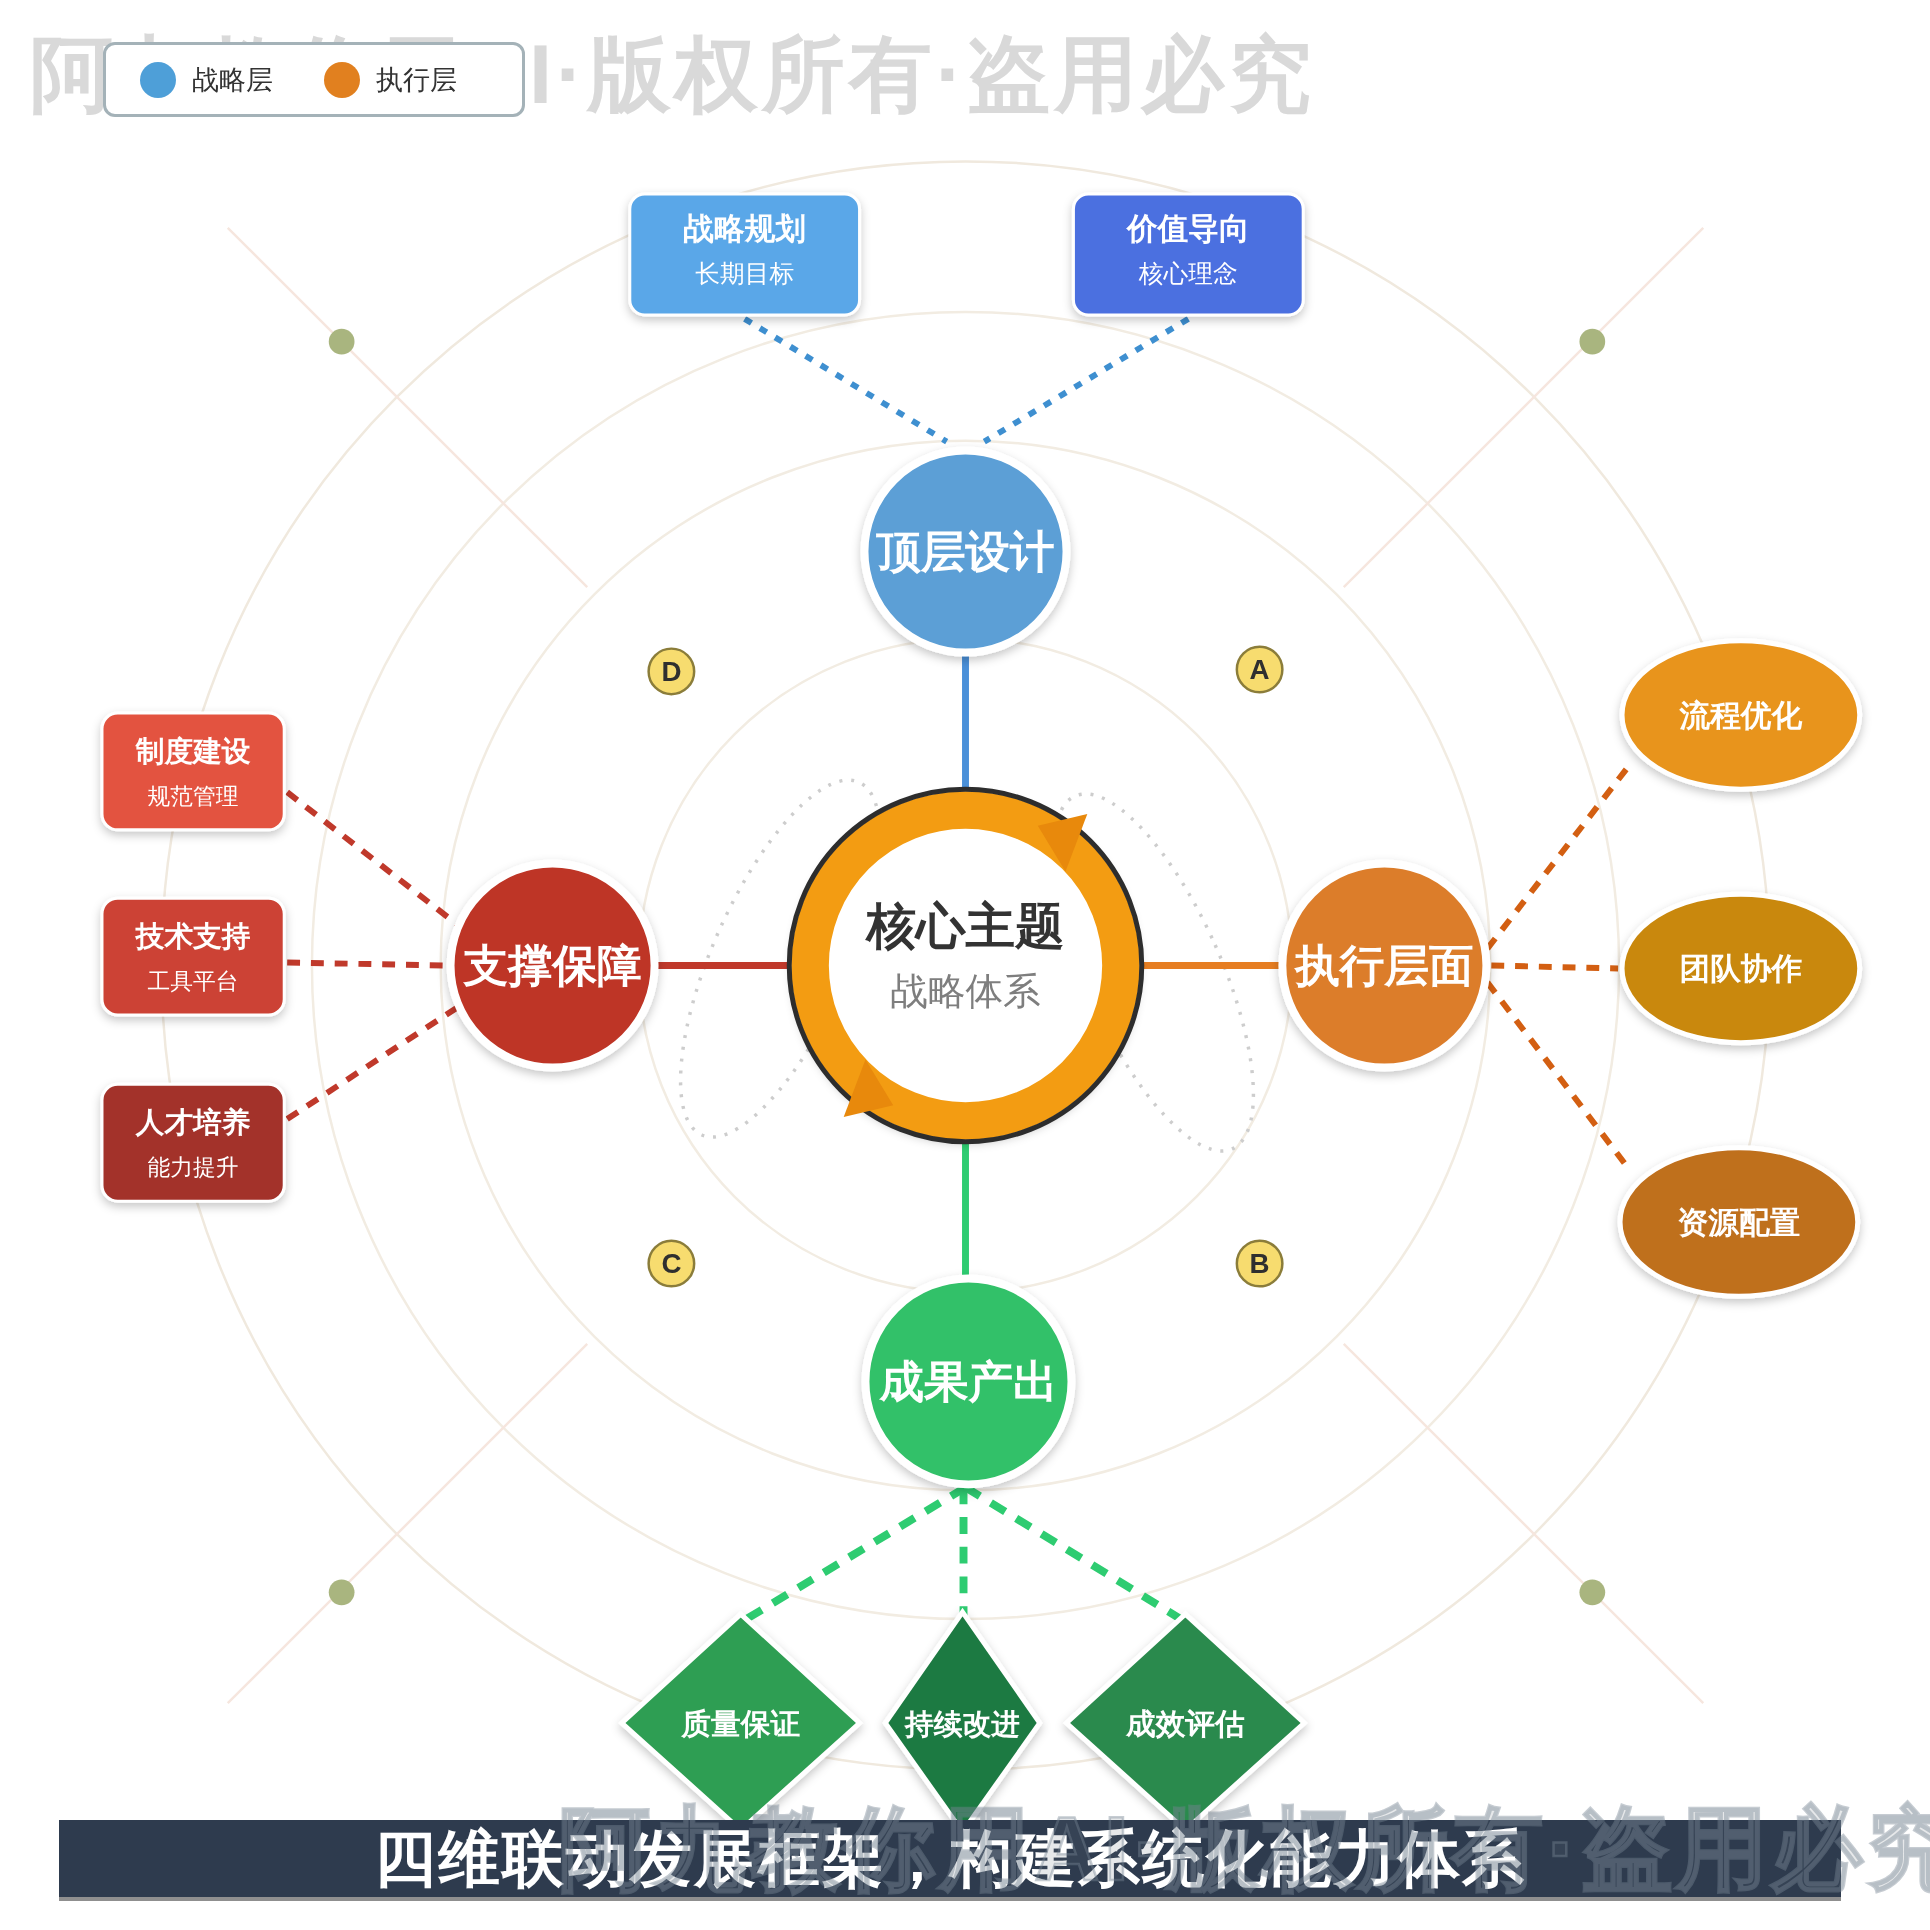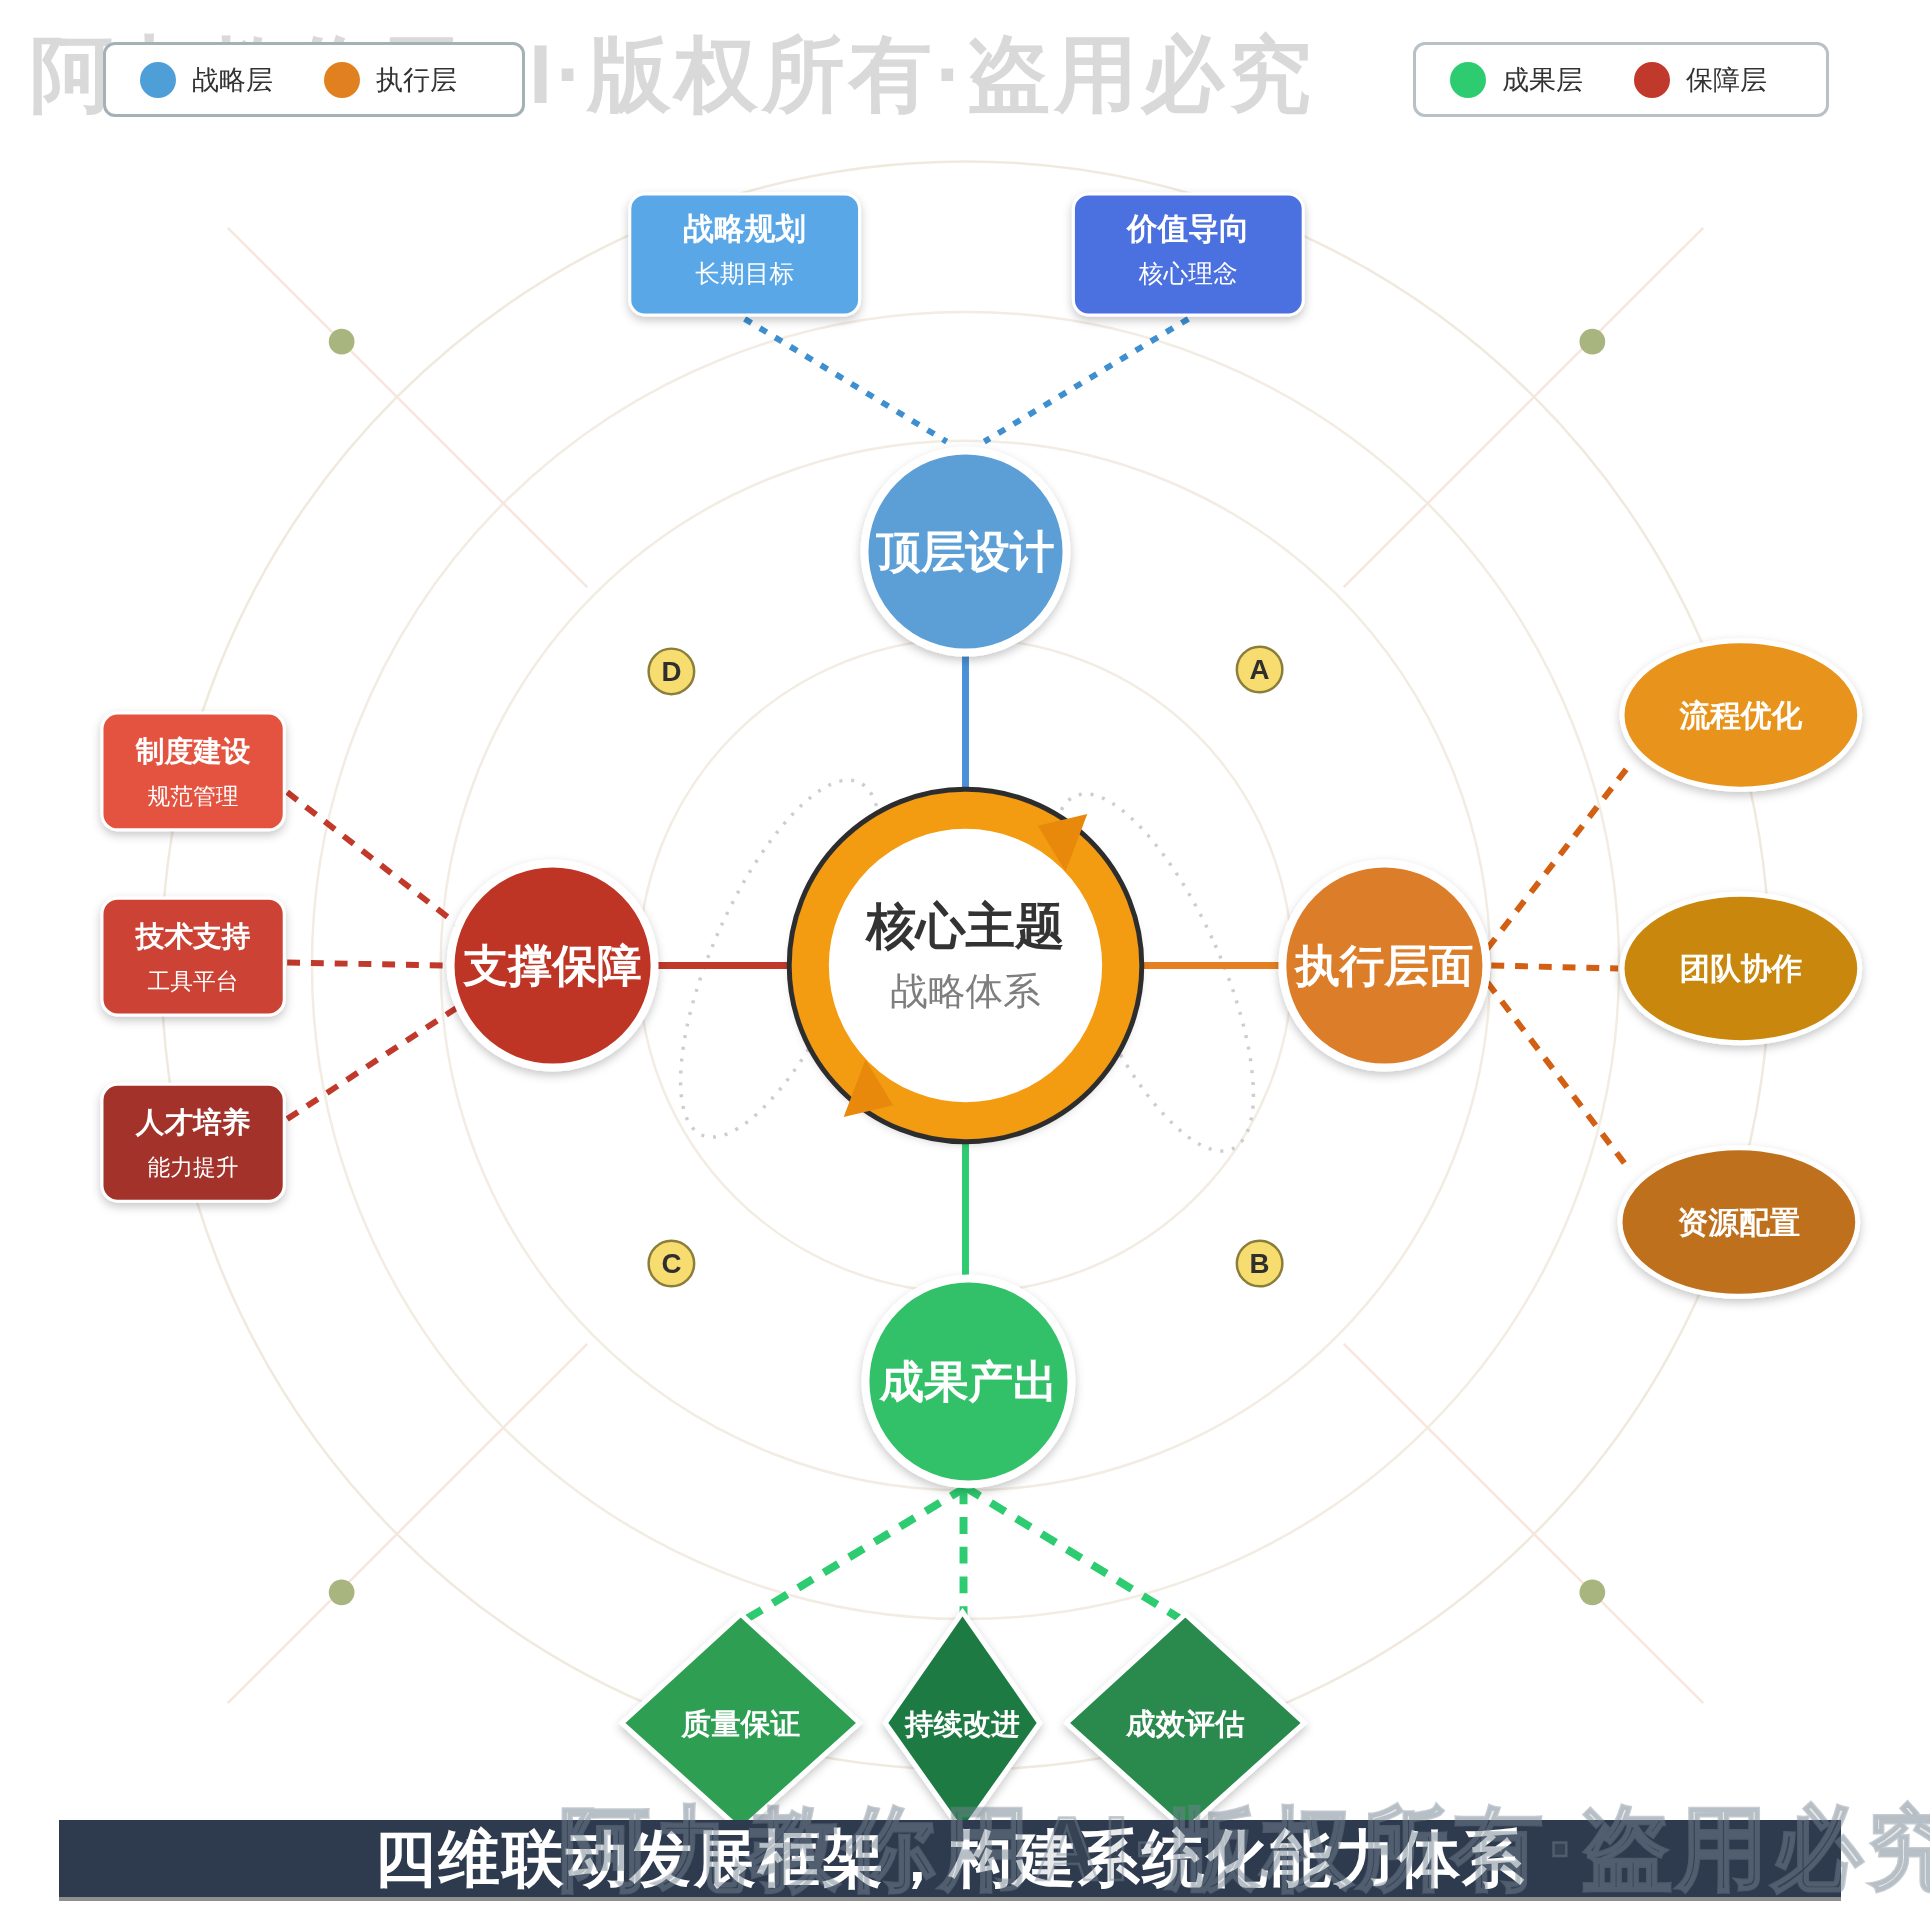--- a/index.html
+++ b/index.html
@@ -189,30 +189,20 @@
   <div class="legend left">
     <div class="legend-item">
       <span class="legend-dot" style="background: rgb(78, 159, 216);"></span>
       <span class="legend-label">战略层</span>
     </div>
     <div class="legend-item">
       <span class="legend-dot" style="background: rgb(225, 128, 31);"></span>
       <span class="legend-label">执行层</span>
     </div>
   </div>
-  <div class="legend right">
-    <div class="legend-item">
-      <span class="legend-dot" style="background: rgb(46, 204, 113);"></span>
-      <span class="legend-label">成果层</span>
-    </div>
-    <div class="legend-item">
-      <span class="legend-dot" style="background: rgb(192, 57, 43);"></span>
-      <span class="legend-label">保障层</span>
-    </div>
-  </div>
 
   <div class="footer-bar" style="background: rgb(46, 59, 78);">
     <div class="footer-title">四维联动发展框架，构建系统化能力体系</div>
   </div>
   <div class="wm-bottom">阿九教你用AI·版权所有·盗用必究</div>
 
 </div>
 
 
 </body></html>

